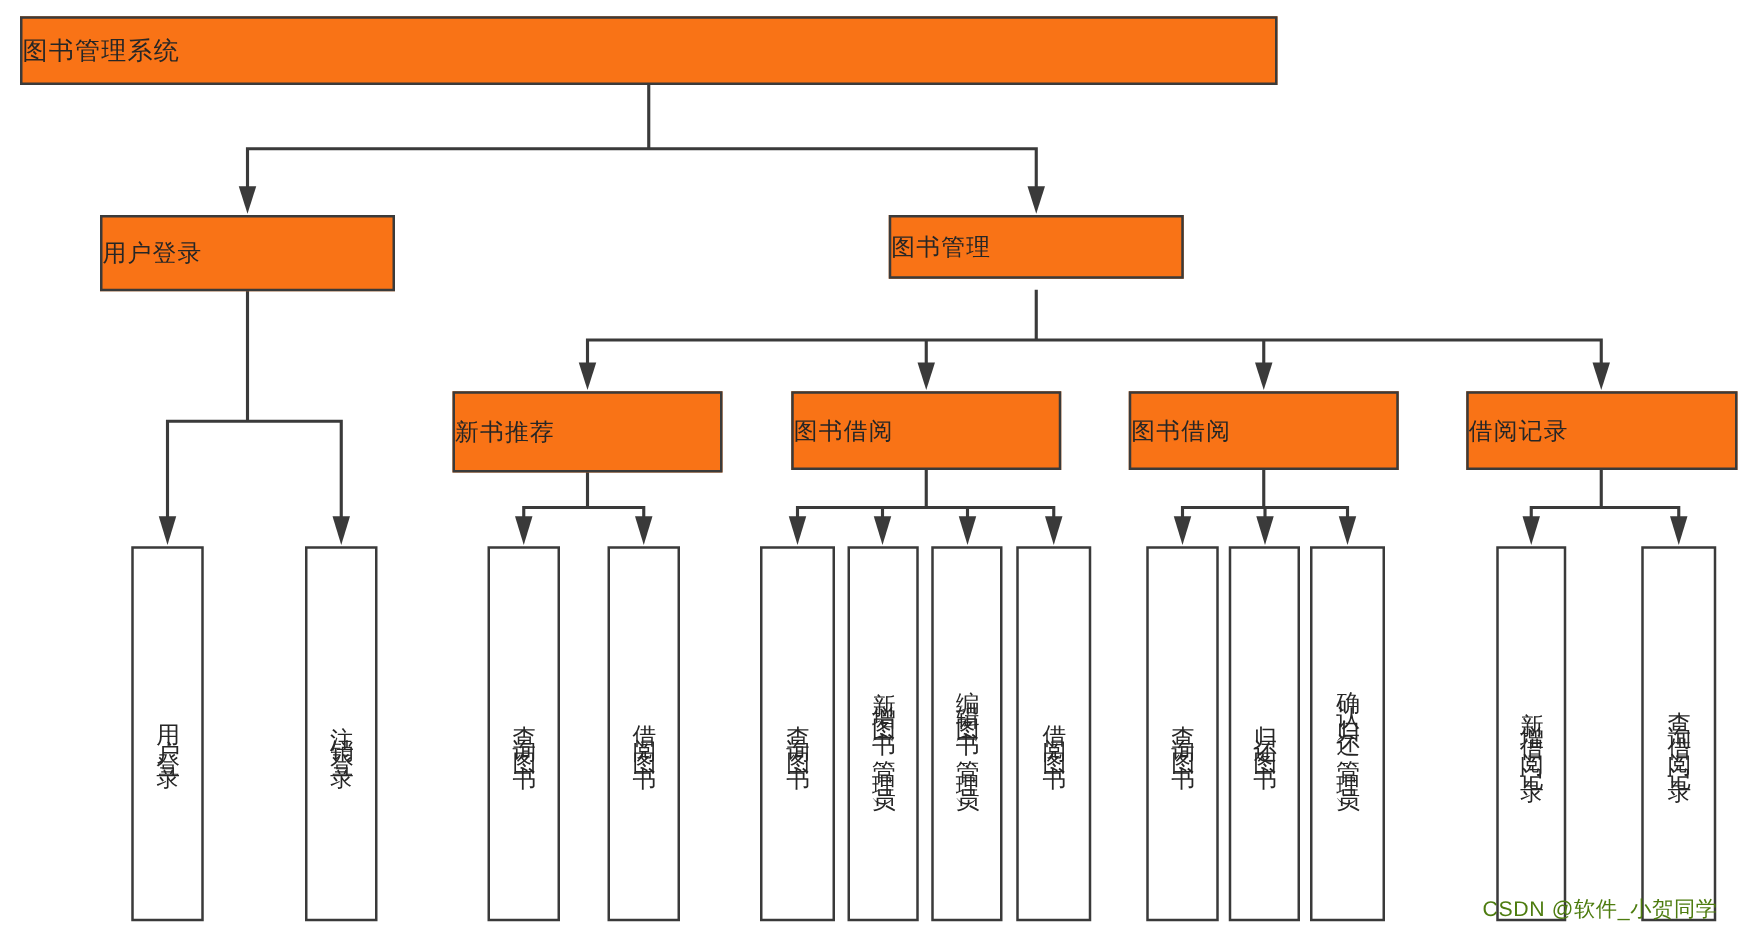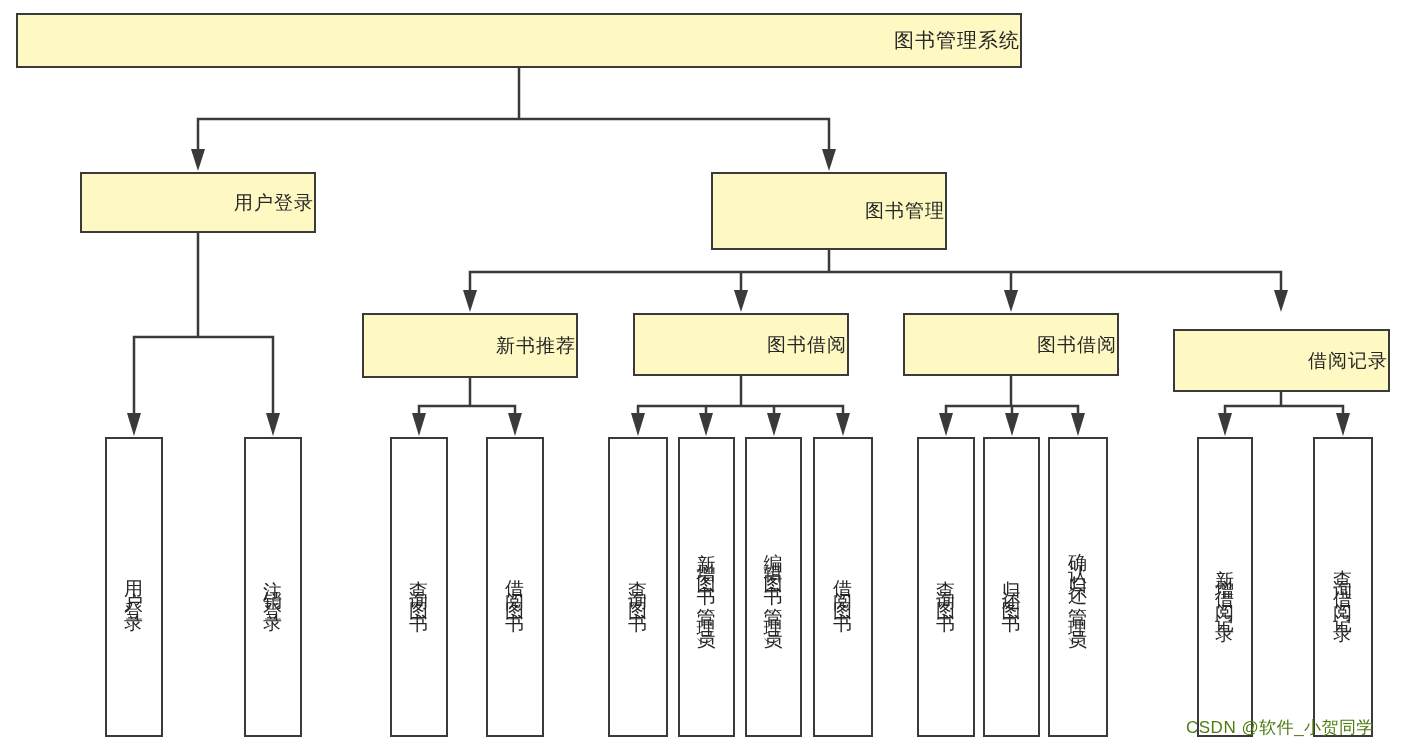--- a/index.html
+++ b/index.html
@@ -19,25 +19,25 @@
     position: absolute;
     left: 0;
     top: 0;
     width: 1405px;
     height: 747px;
     z-index: 0;
   }
   .node {
     position: absolute;
     box-sizing: border-box;
-    background: #fef9c3;
+    background: #f97316;
     border: 2.5px solid #3a3a3a;
     display: flex;
     align-items: center;
-    justify-content: flex-end;
+    justify-content: flex-start;
     z-index: 1;
   }
   .node .hlabel {
     font-size: 19px;
     color: #262626;
     letter-spacing: 1px;
     white-space: nowrap;
   }
   .node.root .hlabel {
     font-size: 20px;
@@ -117,34 +117,34 @@
     </g>
   </svg>
 
   <div class="node root" style="left:16px; top:13px; width:1006px; height:55px;">
     <span class="hlabel">图书管理系统</span>
   </div>
 
   <div class="node" style="left:80px; top:172px; width:236px; height:61px;">
     <span class="hlabel">用户登录</span>
   </div>
-  <div class="node" style="left:711px; top:172px; width:236px; height:78px;">
+  <div class="node" style="left:711px; top:172px; width:236px; height:51px;">
     <span class="hlabel">图书管理</span>
   </div>
 
   <div class="node" style="left:362px; top:313px; width:216px; height:65px;">
     <span class="hlabel">新书推荐</span>
   </div>
   <div class="node" style="left:633px; top:313px; width:216px; height:63px;">
     <span class="hlabel">图书借阅</span>
   </div>
   <div class="node" style="left:903px; top:313px; width:216px; height:63px;">
     <span class="hlabel">图书借阅</span>
   </div>
-  <div class="node" style="left:1173px; top:313px; width:217px; height:63px;margin-top:16px;">
+  <div class="node" style="left:1173px; top:313px; width:217px; height:63px;">
     <span class="hlabel">借阅记录</span>
   </div>
 
   <div class="vnode" style="left:105px; top:437px; width:58px; height:300px;">
     <span class="vlabel">用户登录</span>
   </div>
   <div class="vnode" style="left:244px; top:437px; width:58px; height:300px;">
     <span class="vlabel">注销登录</span>
   </div>
 

